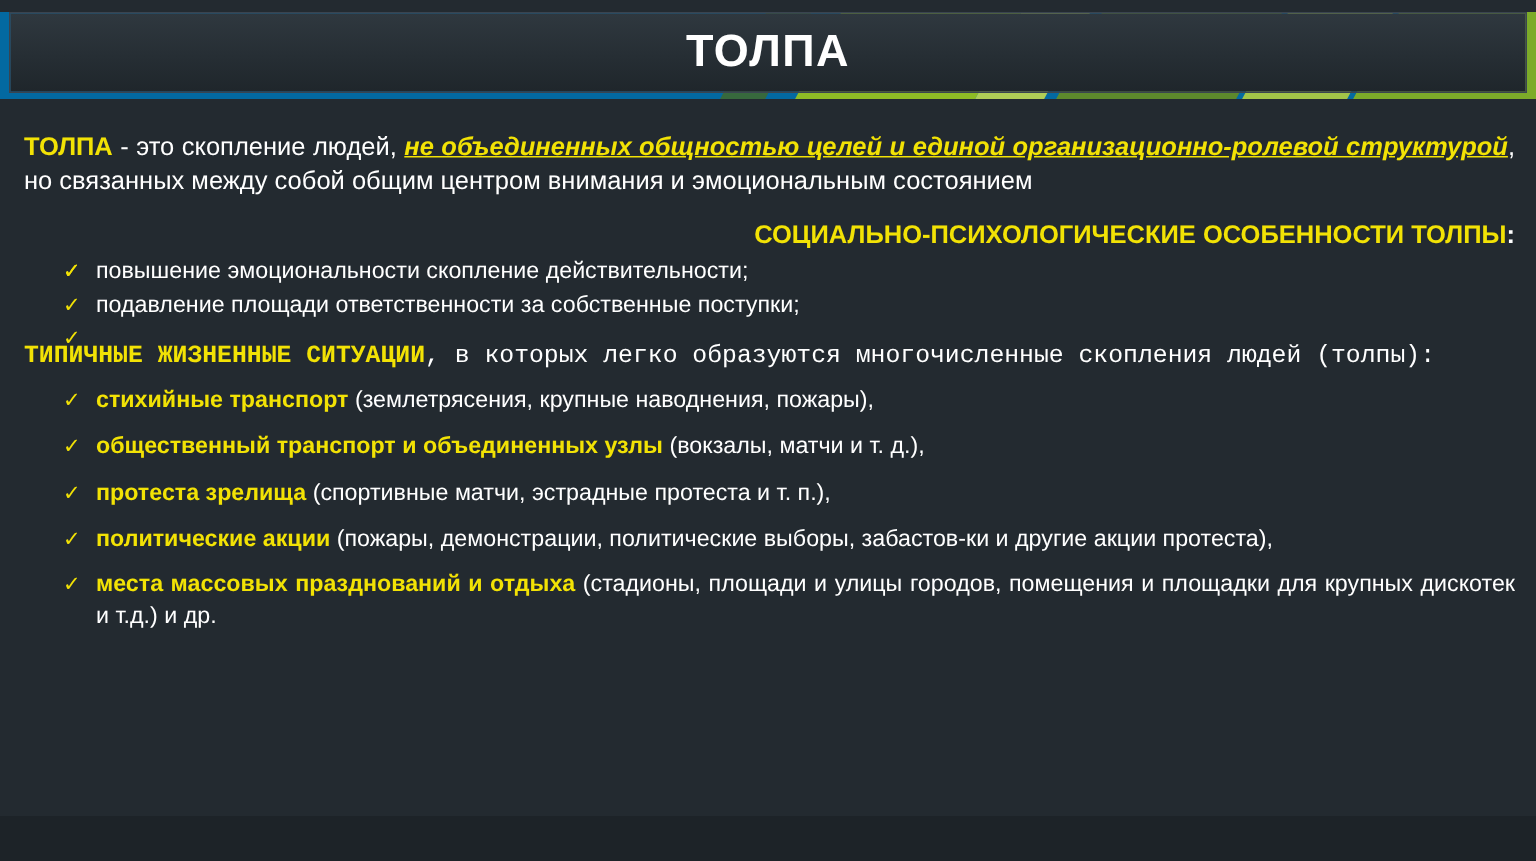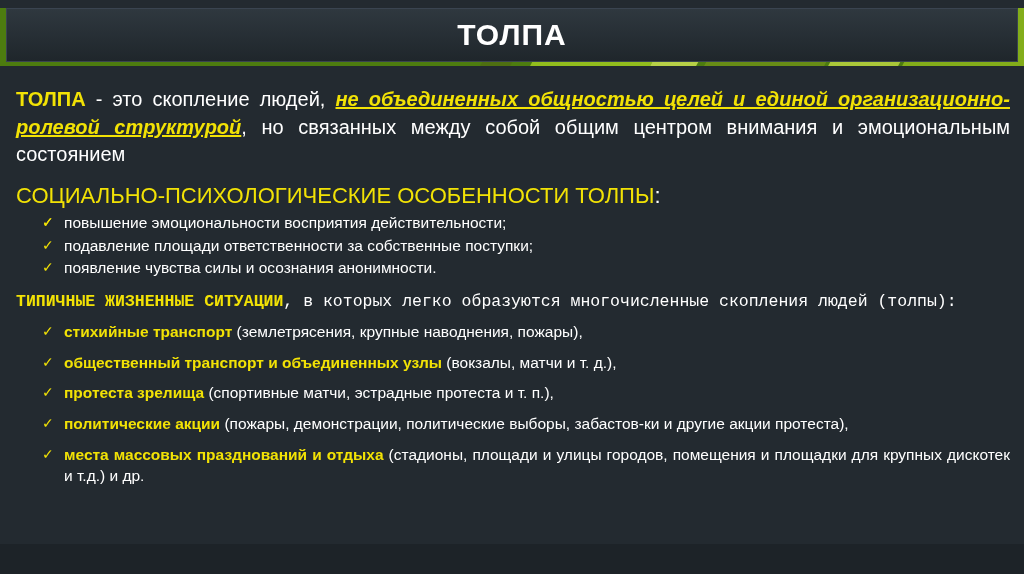--- a/index.html
+++ b/index.html
@@ -10,21 +10,21 @@
     width: 1024px;
     height: 574px;
     overflow: hidden;
     font-family: "Liberation Sans", sans-serif;
     background: #1d2328;
   }
   .slide {
     position: relative;
     width: 1024px;
     height: 544px;
-    background: #4d7c0f;
+    background: #0369a1;
     overflow: hidden;
   }
   
   .deco {
     position: absolute;
     top: 0;
     left: 0;
     width: 1024px;
     height: 170px;
     overflow: hidden;
@@ -85,38 +85,39 @@
     left: 0;
     top: 72px;
     width: 1024px;
     height: 502px;
     padding: 8px 14px 0 14px;
     box-sizing: border-box;
     color: #ffffff;
   }
 
   .para {
-    font-size: 20px;
+    font-size: 17px;
     line-height: 1.38;
     text-align: justify;
     margin: 6px 0 2px 2px;
   }
   .kw-yellow { color: #f2e205; font-weight: bold; }
   .kw-em {
     color: #f2e205;
     font-style: italic;
     font-weight: bold;
     text-decoration: underline;
   }
 
   .head {
-    font-size: 22px;
-    font-weight: normal;
+    font-size: 17px;
+    font-weight: bold;
     margin: 14px 0 4px 2px;
     color: #ffffff;
+    text-align: right;
   }
   .head .hl { color: #f2e205; }
 
   ul.list {
     list-style: none;
     margin: 0;
     padding: 0 0 0 28px;
   }
   ul.list li {
     position: relative;
@@ -175,29 +176,28 @@
     <div class="head">
       <span class="hl">СОЦИАЛЬНО-ПСИХОЛОГИЧЕСКИЕ ОСОБЕННОСТИ ТОЛПЫ</span><span>:</span>
     </div>
 
     <ul class="list">
       <li>
         <span class="tick">✓</span>
       </li>
       <li>
         <span class="tick">✓</span>
-        <span>повышение эмоциональности восприятия действительности;</span>
+        <span>повышение эмоциональности скопление действительности;</span>
       </li>
       <li>
         <span class="tick">✓</span>
         <span>подавление площади ответственности за собственные поступки;</span>
       </li>
       <li>
         <span class="tick">✓</span>
-        <span>появление чувства силы и осознания анонимности.</span>
       </li>
     </ul>
 
     <div class="block-2">
       <p class="para2">
         <span class="lead">ТИПИЧНЫЕ ЖИЗНЕННЫЕ СИТУАЦИИ</span><span>, в которых легко образуются многочисленные скопления людей (толпы):</span>
       </p>
 
       <ul class="list wide">
         <li>

